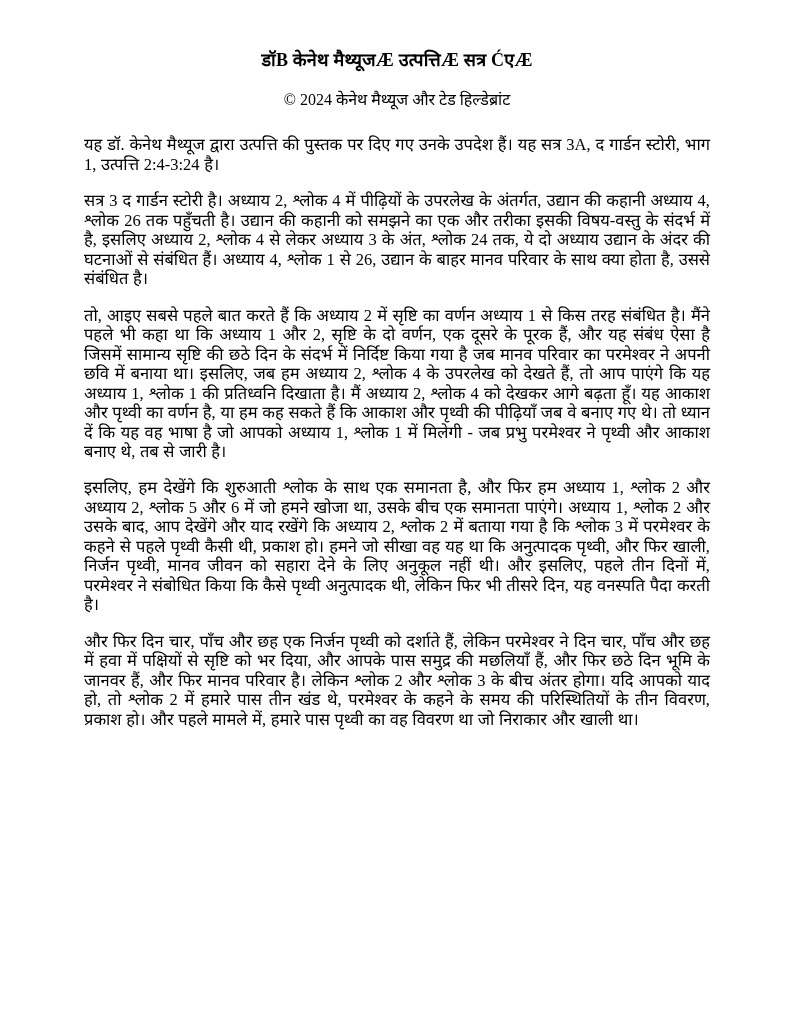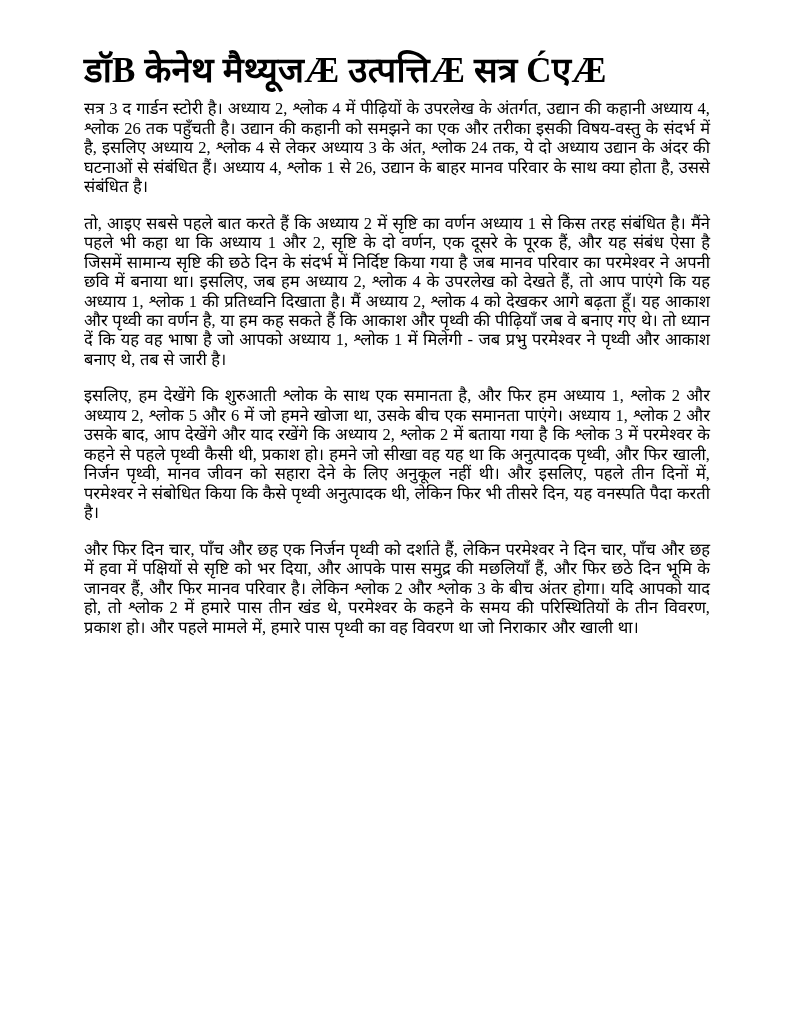--- a/index.html
+++ b/index.html
@@ -13,23 +13,23 @@
     height: 1024px;
     margin: 0 auto;
     background: #ffffff;
     box-sizing: border-box;
     padding: 50px 84px 0 84px;
     font-family: "Liberation Serif", "DejaVu Serif", serif;
     color: #000000;
     overflow: hidden;
   }
   .doc-title {
-    margin: 0 0 8px 0;
-    text-align: left;
-    font-size: 35px;
+    margin: 0 0 19px 0;
+    text-align: center;
+    font-size: 18px;
     font-weight: bold;
     line-height: 1.18;
     letter-spacing: 0.2px;
   }
   .title-line {
     display: block;
   }
   .copyright {
     margin: 0 0 26px 0;
     text-align: center;
@@ -48,21 +48,23 @@
 </style>
 </head>
 <body>
 
 <div class="page">
 
   <h1 class="doc-title">
     <span class="title-line">डॉB केनेथ मैथ्यूजÆ उत्पत्तिÆ सत्र ĆएÆ</span>
   </h1>
 
+  <div class="copyright">© 2024 केनेथ मैथ्यूज और टेड हिल्डेब्रांट</div>
 
   <div class="body-text">
+    <p>यह डॉ. केनेथ मैथ्यूज द्वारा उत्पत्ति की पुस्तक पर दिए गए उनके उपदेश हैं। यह सत्र 3A, द गार्डन स्टोरी, भाग 1, उत्पत्ति 2:4-3:24 है।</p>
     <p>सत्र 3 द गार्डन स्टोरी है। अध्याय 2, श्लोक 4 में पीढ़ियों के उपरलेख के अंतर्गत, उद्यान की कहानी अध्याय 4, श्लोक 26 तक पहुँचती है। उद्यान की कहानी को समझने का एक और तरीका इसकी विषय-वस्तु के संदर्भ में है, इसलिए अध्याय 2, श्लोक 4 से लेकर अध्याय 3 के अंत, श्लोक 24 तक, ये दो अध्याय उद्यान के अंदर की घटनाओं से संबंधित हैं। अध्याय 4, श्लोक 1 से 26, उद्यान के बाहर मानव परिवार के साथ क्या होता है, उससे संबंधित है।</p>
     <p>तो, आइए सबसे पहले बात करते हैं कि अध्याय 2 में सृष्टि का वर्णन अध्याय 1 से किस तरह संबंधित है। मैंने पहले भी कहा था कि अध्याय 1 और 2, सृष्टि के दो वर्णन, एक दूसरे के पूरक हैं, और यह संबंध ऐसा है जिसमें सामान्य सृष्टि की छठे दिन के संदर्भ में निर्दिष्ट किया गया है जब मानव परिवार का परमेश्वर ने अपनी छवि में बनाया था। इसलिए, जब हम अध्याय 2, श्लोक 4 के उपरलेख को देखते हैं, तो आप पाएंगे कि यह अध्याय 1, श्लोक 1 की प्रतिध्वनि दिखाता है। मैं अध्याय 2, श्लोक 4 को देखकर आगे बढ़ता हूँ। यह आकाश और पृथ्वी का वर्णन है, या हम कह सकते हैं कि आकाश और पृथ्वी की पीढ़ियाँ जब वे बनाए गए थे। तो ध्यान दें कि यह वह भाषा है जो आपको अध्याय 1, श्लोक 1 में मिलेगी - जब प्रभु परमेश्वर ने पृथ्वी और आकाश बनाए थे, तब से जारी है।</p>
     <p>इसलिए, हम देखेंगे कि शुरुआती श्लोक के साथ एक समानता है, और फिर हम अध्याय 1, श्लोक 2 और अध्याय 2, श्लोक 5 और 6 में जो हमने खोजा था, उसके बीच एक समानता पाएंगे। अध्याय 1, श्लोक 2 और उसके बाद, आप देखेंगे और याद रखेंगे कि अध्याय 2, श्लोक 2 में बताया गया है कि श्लोक 3 में परमेश्वर के कहने से पहले पृथ्वी कैसी थी, प्रकाश हो। हमने जो सीखा वह यह था कि अनुत्पादक पृथ्वी, और फिर खाली, निर्जन पृथ्वी, मानव जीवन को सहारा देने के लिए अनुकूल नहीं थी। और इसलिए, पहले तीन दिनों में, परमेश्वर ने संबोधित किया कि कैसे पृथ्वी अनुत्पादक थी, लेकिन फिर भी तीसरे दिन, यह वनस्पति पैदा करती है।</p>
     <p>और फिर दिन चार, पाँच और छह एक निर्जन पृथ्वी को दर्शाते हैं, लेकिन परमेश्वर ने दिन चार, पाँच और छह में हवा में पक्षियों से सृष्टि को भर दिया, और आपके पास समुद्र की मछलियाँ हैं, और फिर छठे दिन भूमि के जानवर हैं, और फिर मानव परिवार है। लेकिन श्लोक 2 और श्लोक 3 के बीच अंतर होगा। यदि आपको याद हो, तो श्लोक 2 में हमारे पास तीन खंड थे, परमेश्वर के कहने के समय की परिस्थितियों के तीन विवरण, प्रकाश हो। और पहले मामले में, हमारे पास पृथ्वी का वह विवरण था जो निराकार और खाली था।</p>
   </div>
 
 </div>
 
 </body></html>

